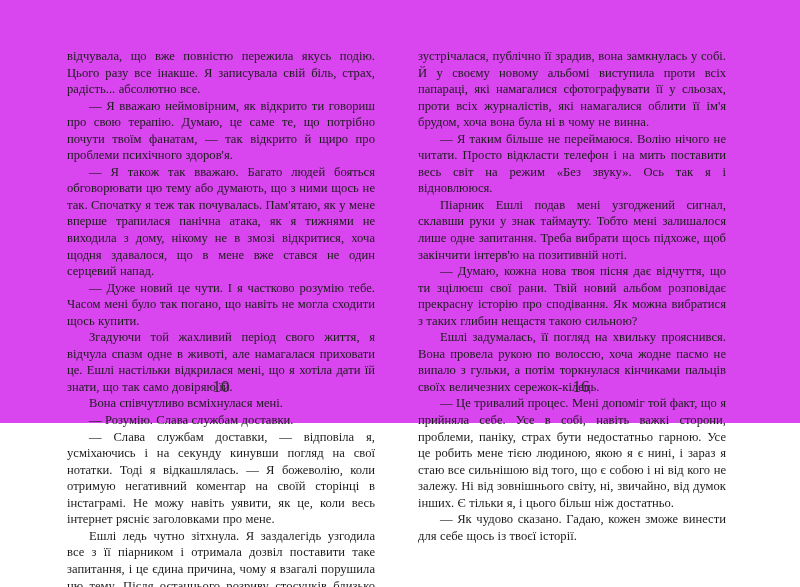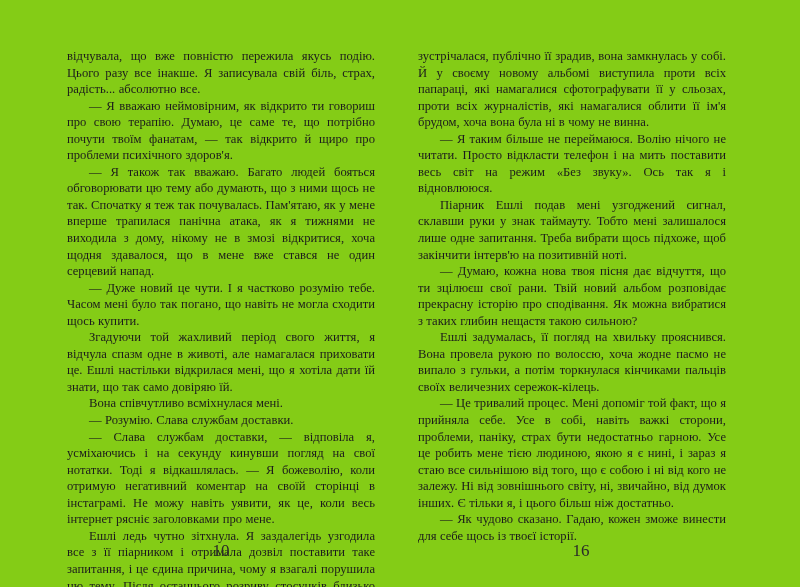--- a/index.html
+++ b/index.html
@@ -21,23 +21,23 @@
     width: 800px;
     height: 587px;
     background: #ffffff;
     display: flex;
     box-sizing: border-box;
   }
 
   .page {
     position: relative;
     width: 400px;
-    height: 587px;
+    height: 423px;
     box-sizing: border-box;
-    background: #84cc16;
+    background: #d946ef;
   }
 
   .page-left  { padding: 48px 25px 0 67px; }
   .page-right { padding: 48px 72px 16px 18px; }
 
   .textblock {
     width: 308px;
     text-align: justify;
     text-justify: inter-word;
     font-size: 12.6px;

